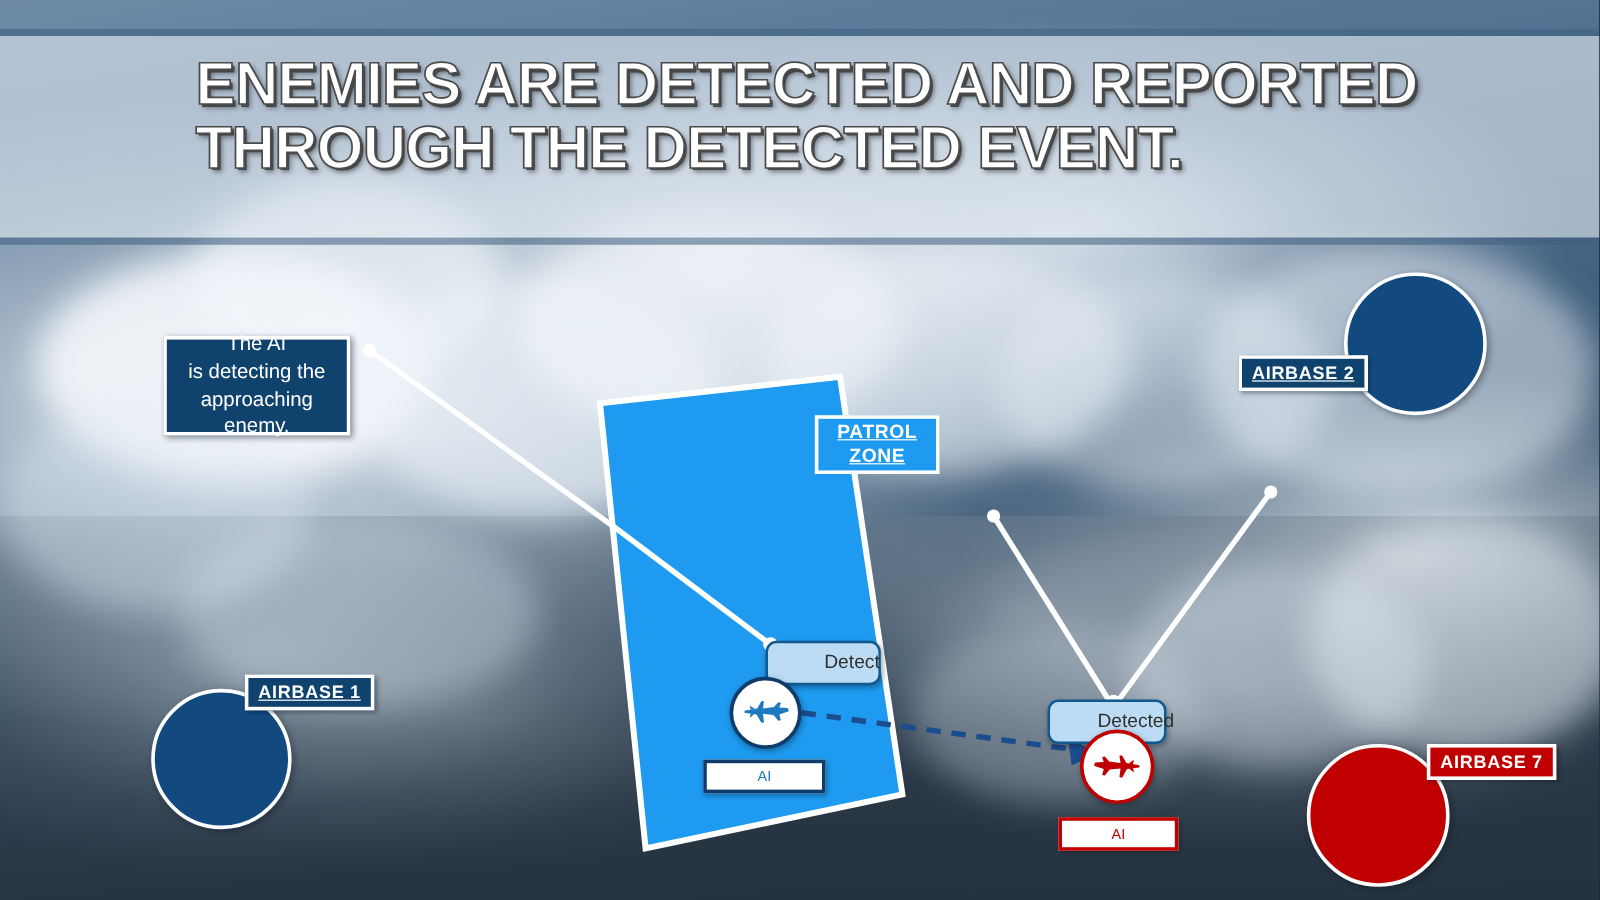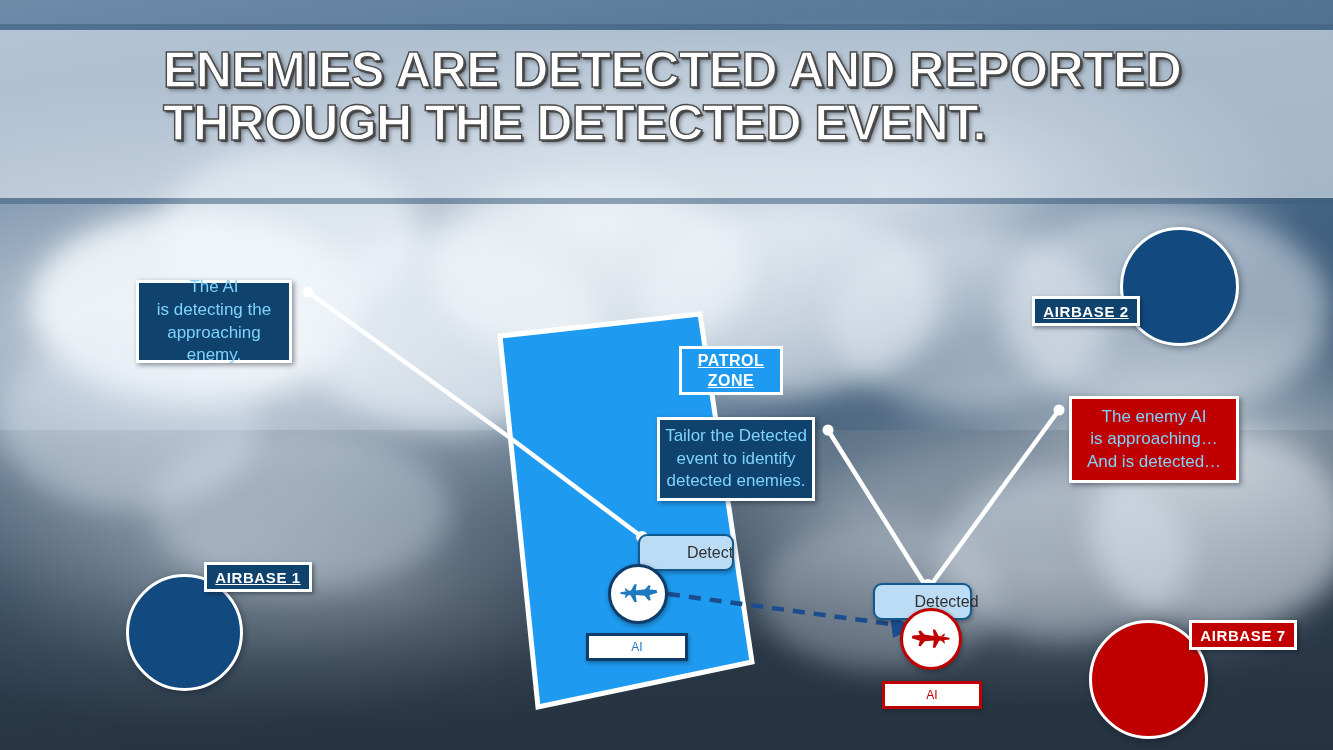--- a/index.html
+++ b/index.html
@@ -74,21 +74,21 @@
     text-transform: uppercase;
     white-space: pre-line;
     margin-left: 23px;
   }
 
   
   .callout {
     position: absolute;
     box-sizing: border-box;
     border: 3px solid #ffffff;
-    color: #7dd3fc;
+    color: #ffffff;
     font-size: 17px;
     line-height: 1.33;
     text-align: center;
     display: flex;
     align-items: center;
     justify-content: center;
     white-space: pre-line;
     box-shadow: 2px 2px 5px rgba(10,20,30,0.45);
   }
   .callout.navy { background: #10426e; }
@@ -243,31 +243,21 @@
     <span>PATROL
 ZONE</span>
   </div>
 
   <div class="callout navy" style="left:136px; top:280px; width:156px; height:83px;">
     <span>The AI
 is detecting the
 approaching enemy.</span>
   </div>
 
-  <div class="callout navy" style="left:657px; top:417px; width:158px; height:84px;">
-    <span>Tailor the Detected
-event to identify
-detected enemies.</span>
-  </div>
-
-  <div class="callout red" style="left:1069px; top:396px; width:170px; height:87px;">
-    <span>The enemy AI
-is approaching…
-And is detected…</span>
-  </div>
+
 
   <svg id="connectors" viewBox="0 0 1333 750">
 
     <polyline points="308,292 513,440 642,537" fill="none" stroke="#ffffff" stroke-width="4.5" stroke-linejoin="round"></polyline>
     <circle cx="308" cy="292" r="5.5" fill="#ffffff"></circle>
     <circle cx="642" cy="537" r="6" fill="#ffffff"></circle>
 
     <line x1="828" y1="430" x2="925" y2="585" stroke="#ffffff" stroke-width="4.5"></line>
     <circle cx="828" cy="430" r="5.5" fill="#ffffff"></circle>
 

